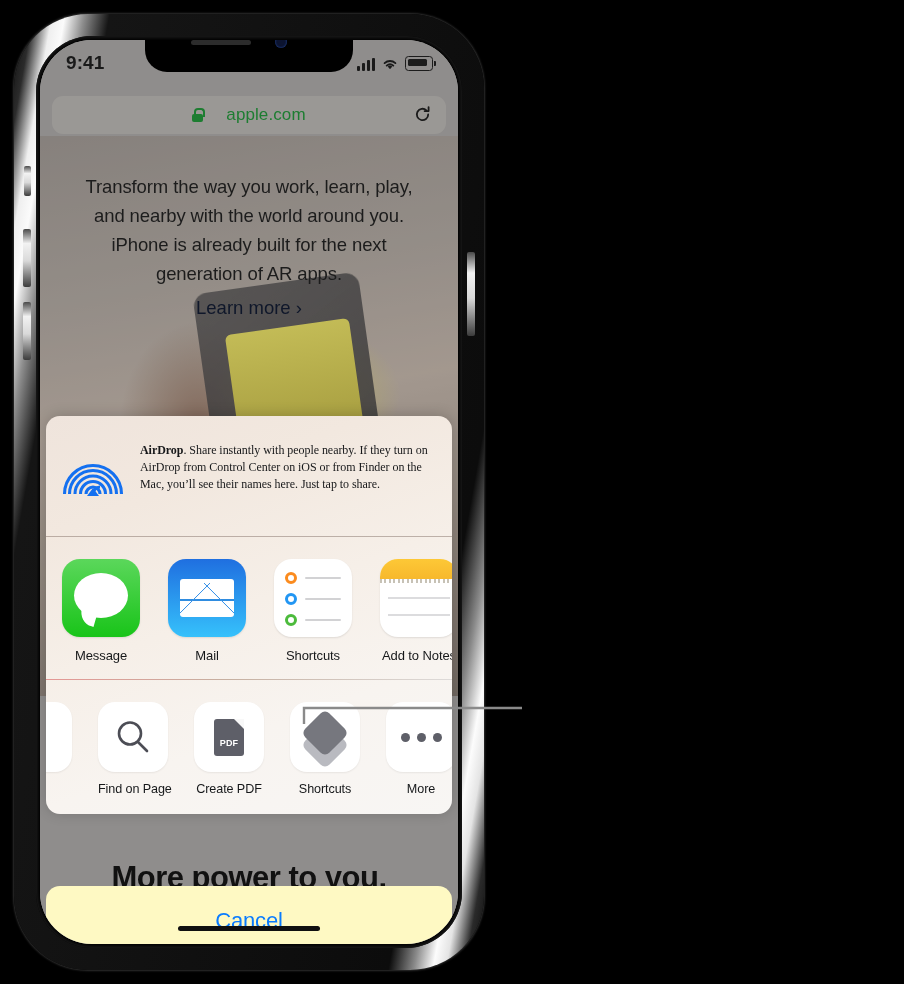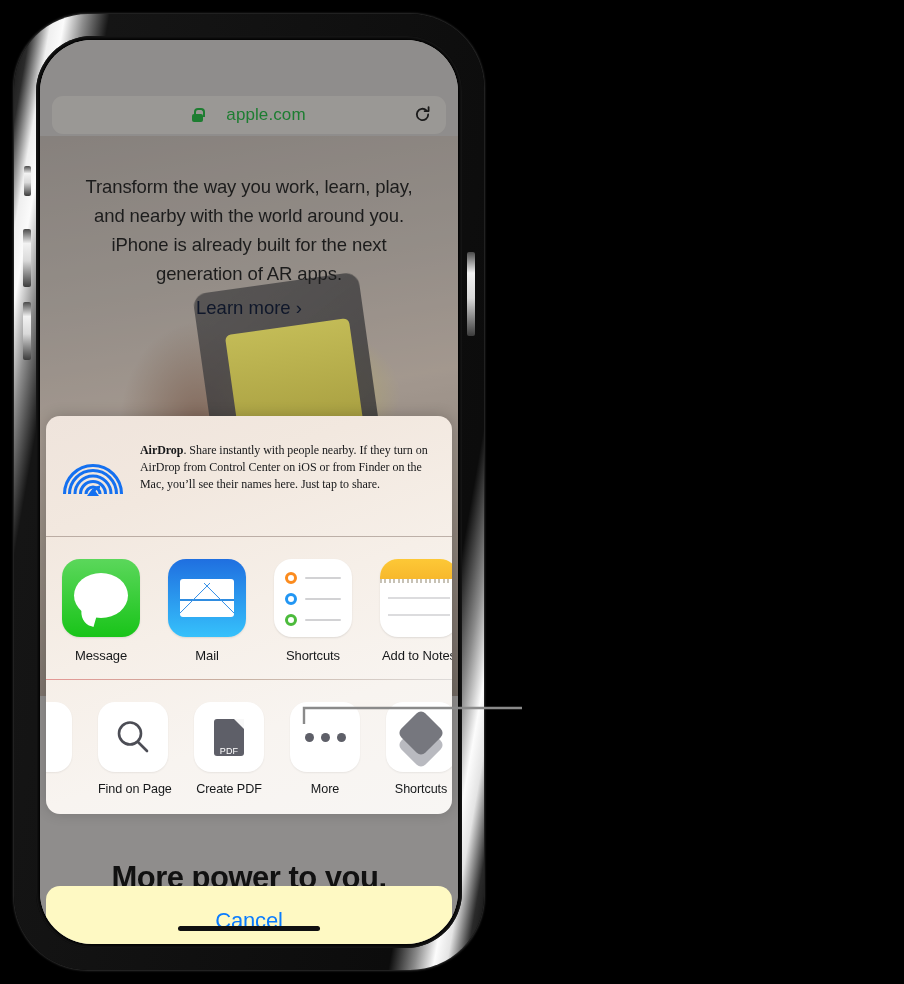--- a/index.html
+++ b/index.html
@@ -142,21 +142,21 @@
 
   
   #actions-row{display:flex;gap:26px;padding:22px 0 18px 0;overflow:hidden;align-items:flex-start;}
   .act-item{width:70px;flex:0 0 70px;text-align:center;}
   .act-icon{width:70px;height:70px;border-radius:17px;background:#fff;margin:0 auto;position:relative;
             box-shadow:0 1px 2px rgba(0,0,0,.07);display:flex;align-items:center;justify-content:center;}
   .act-label{margin-top:10px;font-size:12.6px;color:#16181a;letter-spacing:-.1px;white-space:nowrap;}
   .pdf-doc{width:30px;height:37px;background:#5e5f68;border-radius:3px;position:relative;}
   .pdf-doc:after{content:"";position:absolute;right:0;top:0;border-width:0 10px 10px 0;border-style:solid;
                  border-color:transparent #f8f8f8 transparent transparent;}
-  .pdf-txt{position:absolute;left:0;right:0;bottom:0;text-align:center;color:#fff;font-size:9px;font-weight:400;letter-spacing:.2px;}
+  .pdf-txt{position:absolute;left:0;right:0;bottom:8px;text-align:center;color:#fff;font-size:9px;font-weight:700;letter-spacing:.2px;}
   .sc-top{width:34px;height:34px;background:#76777e;transform:rotate(45deg);border-radius:6px;position:absolute;top:14px;left:18px;z-index:2;}
   .sc-bot{width:34px;height:34px;background:#b9bac0;transform:rotate(45deg);border-radius:6px;position:absolute;top:26px;left:18px;z-index:1;}
   .more-dots{display:flex;gap:7px;}
   .more-dots i{width:9px;height:9px;border-radius:50%;background:#5e5f68;display:block;}
 
   
   #cancel-button{
     position:absolute;left:6px;right:6px;top:846px;height:70px;background:#fef9c3;border-radius:14px;
     display:flex;align-items:center;justify-content:center;z-index:11;
     font-size:22px;color:#0a7cff;letter-spacing:-.2px;
@@ -186,20 +186,44 @@
       <div id="page-scrim"></div>
     </div>
 
     <div id="hero-copy">
       <div id="hero-headline">Transform the way you work, learn, play, and nearby with the world around you. iPhone is already built for the next generation of AR apps.</div>
       <div id="hero-link">Learn more ›</div>
     </div>
 
     <div id="bottom-headline">More power to you.</div>
 
+    <div id="status-bar">
+      <div id="notch">
+        <div id="speaker"></div>
+        <div id="front-camera"></div>
+      </div>
+      <div id="status-time">9:41</div>
+      <div id="status-right">
+        <div id="signal">
+          <i class="sig-bar" style="height:5px"></i>
+            <i class="sig-bar" style="height:8px"></i>
+          <i class="sig-bar" style="height:11px"></i>
+            <i class="sig-bar" style="height:13px"></i>
+        </div>
+        <svg width="18" height="14" viewBox="0 0 18 14">
+          <path d="M9 12.2l2.3-2.8a3.5 3.5 0 0 0-4.6 0z" fill="#1a1a1a"></path>
+          <path d="M3.6 6.1a8 8 0 0 1 10.8 0" stroke="#1a1a1a" stroke-width="1.9" fill="none" stroke-linecap="round"></path>
+          <path d="M5.7 8.6a5 5 0 0 1 6.6 0" stroke="#1a1a1a" stroke-width="1.9" fill="none" stroke-linecap="round"></path>
+        </svg>
+        <div style="display:flex;align-items:center">
+          <div id="battery"></div>
+            <div id="battery-tip"></div>
+        </div>
+      </div>
+    </div>
 
     <div id="address-bar">
       <div id="url-group">
         <span id="lock-icon">
           <span class="shackle"></span>
             <span class="body"></span>
         </span>
         <span id="url-text">apple.com</span>
       </div>
       <svg id="reload-icon" viewBox="0 0 20 20">
@@ -303,37 +327,37 @@
           <div class="act-icon">
             <span class="pdf-doc">
               <span class="pdf-txt">PDF</span>
             </span>
           </div>
           <div class="act-label">Create PDF</div>
         </div>
 
         <div class="act-item">
           <div class="act-icon">
+            <span class="sc-bot"></span>
+            <span class="sc-top"></span>
+          </div>
+          <div class="act-label">Shortcuts</div>
+        </div>
+
+        <div class="act-item">
+          <div class="act-icon">
             <span class="more-dots">
                 <i></i>
                 <i></i>
                 <i></i>
               </span>
           </div>
           <div class="act-label">More</div>
         </div>
 
-        <div class="act-item">
-          <div class="act-icon">
-            <span class="sc-bot"></span>
-            <span class="sc-top"></span>
-          </div>
-          <div class="act-label">Shortcuts</div>
-        </div>
-
       </div>
     </div>
 
     <div id="cancel-button">Cancel</div>
     <div id="home-indicator"></div>
 
   </div>
 </div>
 
 <svg id="callout-line" viewBox="0 0 226 24">

